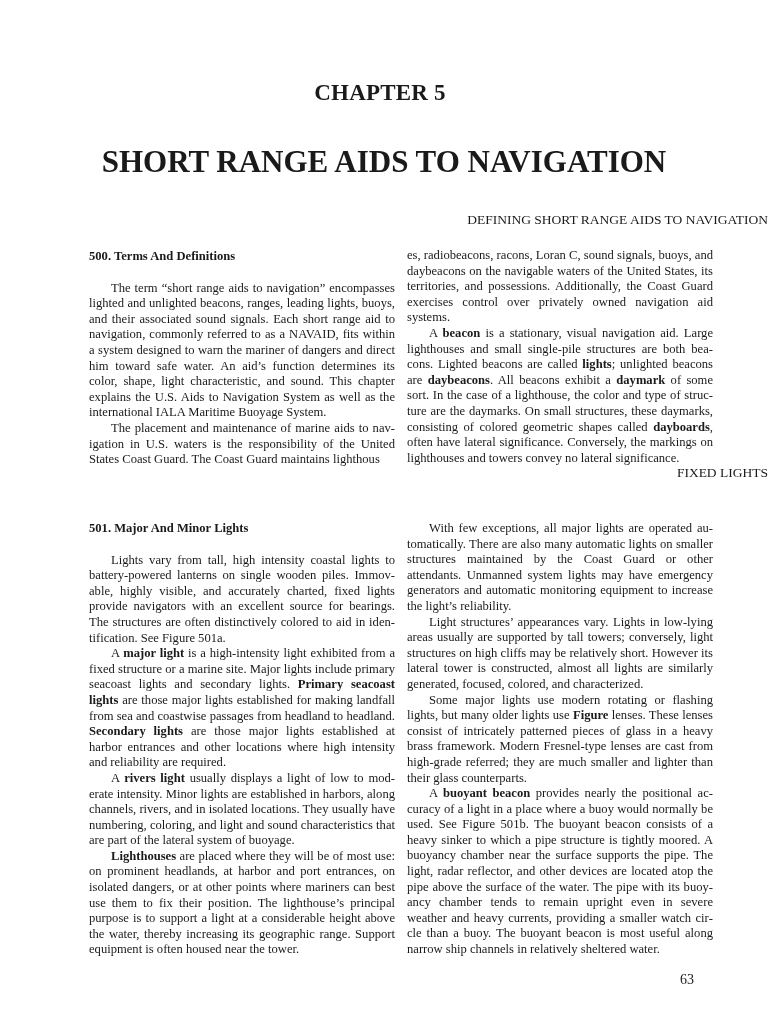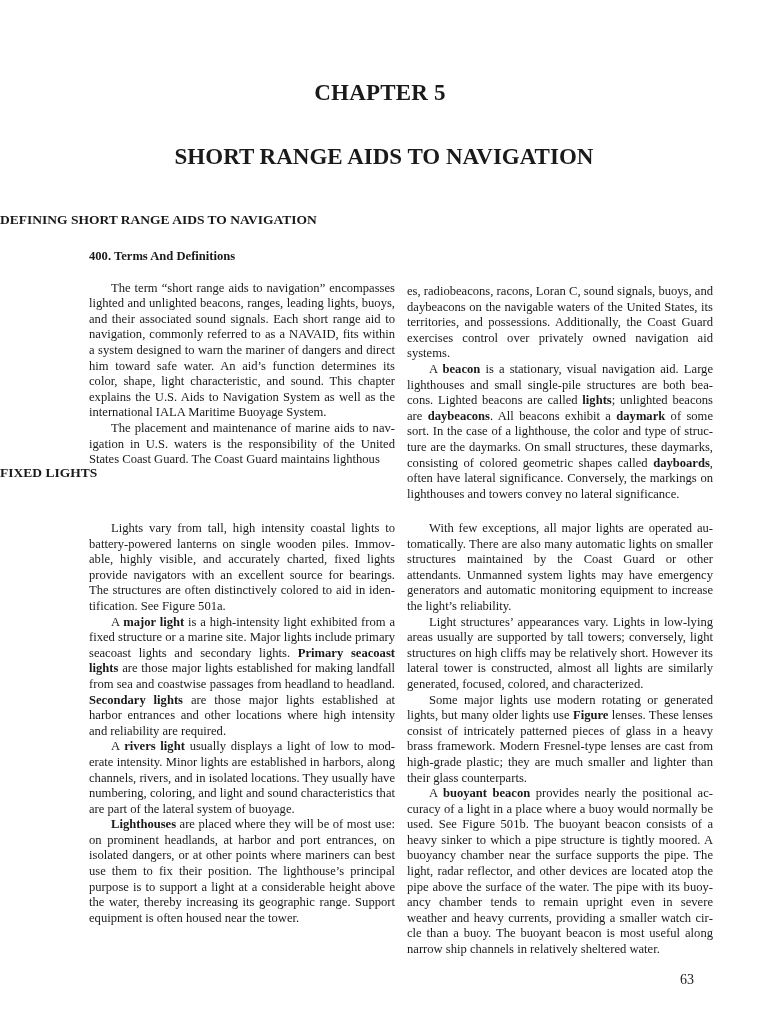--- a/index.html
+++ b/index.html
@@ -6,72 +6,73 @@
   body {
     width: 768px; height: 1024px; position: relative; overflow: hidden;
     font-family: "Liberation Serif", serif; color: #1a1a1a;
   }
   .chapter-num {
     position: absolute; left: 0; right: 8px; top: 80px; text-align: center;
     font-weight: bold; font-size: 23px; letter-spacing: 0.2px;
   }
   .chapter-title {
     position: absolute; left: 0; right: 0; top: 144px; text-align: center;
-    font-weight: bold; font-size: 23px;
+    font-weight: bold; font-size: 31px;
   }
   .section-head {
-    position: absolute; left: 0; right: 0; text-align: left;
-    font-weight: bold; font-size: 13.5px;
+    position: absolute; left: 0; right: 0; text-align: right;
+    font-weight: normal; font-size: 13.5px;
   }
   .sh1 { top: 212px; }
   .sh2 { top: 465px; }
   .col {
     position: absolute; width: 306px; font-size: 12.6px; line-height: 15.6px;
     text-align: justify; hyphens: manual;
   }
   .col p { margin: 0; text-indent: 22px; }
-  .col p.noindent { text-indent: 0; margin-top: 36px; }
+  .col p.noindent { text-indent: 0; }
   .col h3 { margin: 0 0 16px 0; font-size: 12.6px; font-weight: bold; }
   .c1 { left: 89px; top: 249px; }
   .c2 { left: 407px; top: 248px; }
   .c3 { left: 89px; top: 521px; }
   .c4 { left: 407px; top: 521px; }
   .c1 h3, .c3 h3 { margin-bottom: 16px; }
   .page-num {
     position: absolute; left: 680px; top: 972px; font-size: 14px;
   }
 </style>
 </head>
 <body>
 
 <div class="chapter-num">CHAPTER 5</div>
 <div class="chapter-title">SHORT RANGE AIDS TO NAVIGATION</div>
 
 <div class="section-head sh1">DEFINING SHORT RANGE AIDS TO NAVIGATION</div>
 
 <div class="col c1">
-  <h3>400. Terms And Definitions</h3>
+  <h3>500. Terms And Definitions</h3>
   <p>The term “short range aids to navigation” encompasses lighted and unlighted beacons, ranges, leading lights, buoys, and their associated sound signals. Each short range aid to navigation, commonly referred to as a NAVAID, fits within a system designed to warn the mariner of dangers and direct him toward safe water. An aid’s function deter­mines its color, shape, light characteristic, and sound. This chapter explains the U.S. Aids to Navigation System as well as the international IALA Maritime Buoyage System.</p>
   <p>The placement and maintenance of marine aids to nav­igation in U.S. waters is the responsibility of the United States Coast Guard. The Coast Guard maintains lighthous­</p>
 </div>
 
 <div class="col c2">
   <p class="noindent">es, radiobeacons, racons, Loran C, sound signals, buoys, and daybeacons on the navigable waters of the United States, its territories, and possessions. Additionally, the Coast Guard exercises control over privately owned navi­gation aid systems.</p>
   <p><span>A </span><b>beacon</b><span> is a stationary, visual navigation aid. Large lighthouses and small single-pile structures are both bea­cons. Lighted beacons are called </span><b>lights</b><span>; unlighted beacons are </span><b>daybeacons</b><span>. All beacons exhibit a </span><b>daymark</b><span> of some sort. In the case of a lighthouse, the color and type of struc­ture are the daymarks. On small structures, these daymarks, consisting of colored geometric shapes called </span><b>dayboards</b><span>, often have lateral significance. Conversely, the markings on lighthouses and towers convey no lateral significance.</span></p>
 </div>
 
 <div class="section-head sh2">FIXED LIGHTS</div>
 
 <div class="col c3">
+  <h3>501. Major And Minor Lights</h3>
   <p>Lights vary from tall, high intensity coastal lights to battery-powered lanterns on single wooden piles. Immov­able, highly visible, and accurately charted, fixed lights provide navigators with an excellent source for bearings. The structures are often distinctively colored to aid in iden­tification. See Figure 501a.</p>
   <p><span>A </span><b>major light</b><span> is a high-intensity light exhibited from a fixed structure or a marine site. Major lights include pri­mary seacoast lights and secondary lights. </span><b>Primary seacoast lights</b><span> are those major lights established for mak­ing landfall from sea and coastwise passages from headland to headland. </span><b>Secondary lights</b><span> are those major lights estab­lished at harbor entrances and other locations where high intensity and reliability are required.</span></p>
   <p><span>A </span><b>rivers light</b><span> usually displays a light of low to mod­erate intensity. Minor lights are established in harbors, along channels, rivers, and in isolated locations. They usu­ally have numbering, coloring, and light and sound characteristics that are part of the lateral system of buoyage.</span></p>
   <p><b>Lighthouses</b><span> are placed where they will be of most use: on prominent headlands, at harbor and port entrances, on isolated dangers, or at other points where mariners can best use them to fix their position. The lighthouse’s principal purpose is to support a light at a considerable height above the water, thereby increasing its geographic range. Support equipment is often housed near the tower.</span></p>
 </div>
 
 <div class="col c4">
   <p>With few exceptions, all major lights are operated au­tomatically. There are also many automatic lights on smaller structures maintained by the Coast Guard or other attendants. Unmanned system lights may have emergency generators and automatic monitoring equipment to increase the light’s reliability.</p>
   <p>Light structures’ appearances vary. Lights in low-lying areas usually are supported by tall towers; conversely, light structures on high cliffs may be relatively short. However its lateral tower is constructed, almost all lights are simi­larly generated, focused, colored, and characterized.</p>
-  <p><span>Some major lights use modern rotating or generated lights, but many older lights use </span><b>Figure</b><span> lenses. These lens­es consist of intricately patterned pieces of glass in a heavy brass framework. Modern Fresnel-type lenses are cast from high-grade plastic; they are much smaller and lighter than their glass counterparts.</span></p>
+  <p><span>Some major lights use modern rotating or flashing lights, but many older lights use </span><b>Figure</b><span> lenses. These lens­es consist of intricately patterned pieces of glass in a heavy brass framework. Modern Fresnel-type lenses are cast from high-grade referred; they are much smaller and lighter than their glass counterparts.</span></p>
   <p><span>A </span><b>buoyant beacon</b><span> provides nearly the positional ac­curacy of a light in a place where a buoy would normally be used. See Figure 501b. The buoyant beacon consists of a heavy sinker to which a pipe structure is tightly moored. A buoyancy chamber near the surface supports the pipe. The light, radar reflector, and other devices are located atop the pipe above the surface of the water. The pipe with its buoy­ancy chamber tends to remain upright even in severe weather and heavy currents, providing a smaller watch cir­cle than a buoy. The buoyant beacon is most useful along narrow ship channels in relatively sheltered water.</span></p>
 </div>
 
 <div class="page-num">63</div>
 
 </body></html>

